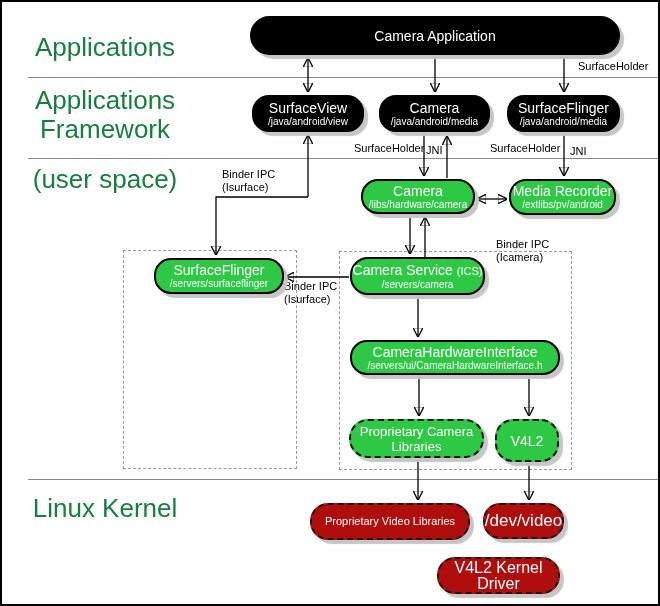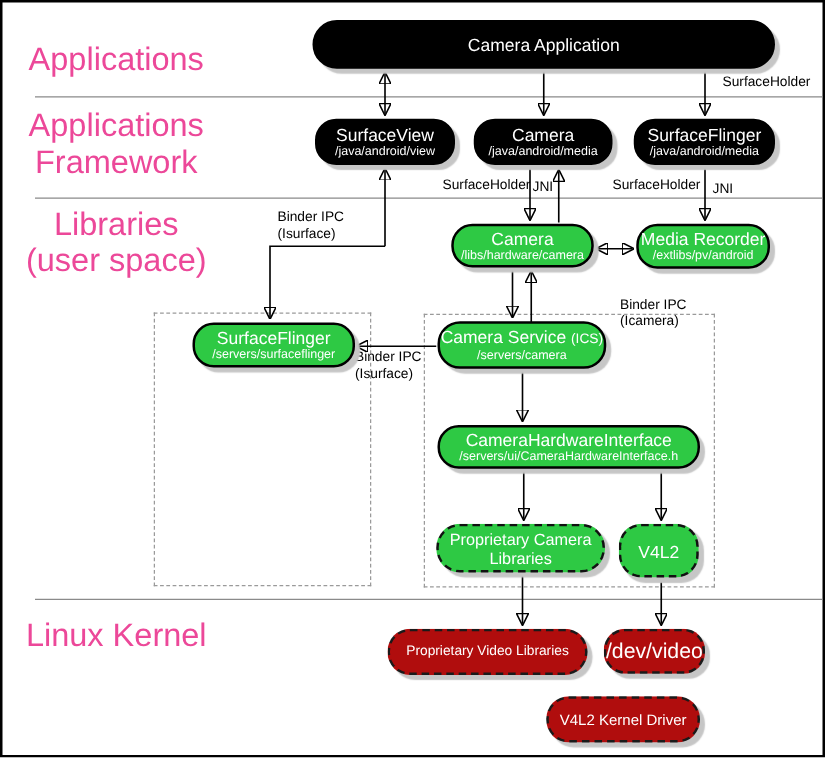--- a/index.html
+++ b/index.html
@@ -3,22 +3,22 @@
 <meta charset="utf-8">
 <style>
   html,body{margin:0;padding:0;background:#ffffff;}
   body{font-family:"Liberation Sans", sans-serif;}
   #canvas{
     position:relative;width:660px;height:606px;box-sizing:border-box;
     border:2px solid #000;background:#fff;overflow:hidden;
   }
   
   .layer-label{
-    position:absolute;left:0;width:182px;text-align:center;
-    color:#ec4899;font-size:26px;line-height:29px;letter-spacing:0px;
+    position:absolute;left:12px;width:182px;text-align:center;
+    color:#15803d;font-size:26px;line-height:29px;letter-spacing:0px;
   }
   #lbl-applications{top:31px;}
   #lbl-framework{top:84px;}
   #lbl-libraries{top:163px;}
   #lbl-kernel{top:492px;}
   
   .sep{position:absolute;left:26px;width:631px;height:0;border-top:1px solid #8a8a8a;}
   #sep1{top:75px;}
   #sep2{top:156px;}
   #sep3{top:477px;}
@@ -49,21 +49,21 @@
   #n-camera-service{left:348px;top:255px;width:135px;height:38px;border-radius:18px;}
   #n-chi{left:348px;top:338px;width:210px;height:35px;border-radius:17px;}
   #n-pcl{left:347px;top:417px;width:135px;height:39px;border-radius:19px;}
   #n-pcl .t{font-size:13px;line-height:15px;}
   #n-v4l2{left:493px;top:417px;width:64px;height:43px;border-radius:18px;}
   #n-pvl{left:308px;top:501px;width:160px;height:37px;border-radius:18px;}
   #n-pvl .t{font-size:11px;line-height:15px;}
   #n-dev-video{left:481px;top:501px;width:81px;height:36px;border-radius:17px;}
   #n-dev-video .t{font-size:17px;}
   #n-v4l2-kd{left:435px;top:555px;width:123px;height:37px;border-radius:18px;}
-  #n-v4l2-kd .t{font-size:12px;}
+  #n-v4l2-kd .t{font-size:16px;}
   
   .elabel{position:absolute;color:#000;font-size:11px;line-height:13px;white-space:nowrap;}
   .elabel.center{text-align:left;white-space:normal;}
   #el-sh-top{left:576px;top:58px;}
   #el-sh-cam{left:352px;top:140px;}
   #el-jni-cam{left:424px;top:142px;}
   #el-sh-mr{left:488px;top:140px;}
   #el-jni-mr{left:568px;top:143px;}
   #el-bipc1{left:220px;top:166px;width:76px;}
   #el-bipc2{left:282px;top:278px;width:62px;}
@@ -82,21 +82,20 @@
   <div class="sep" id="sep3"></div>
 
   <div class="layer-label" id="lbl-applications">
     <div>Applications</div>
   </div>
   <div class="layer-label" id="lbl-framework">
     <div>Applications</div>
     <div>Framework</div>
   </div>
   <div class="layer-label" id="lbl-libraries">
-    <div>Libraries</div>
     <div>(user space)</div>
   </div>
   <div class="layer-label" id="lbl-kernel">
     <div>Linux Kernel</div>
   </div>
 
   <div class="group" id="group-left"></div>
   <div class="group" id="group-right"></div>
 
   <svg id="edges" viewBox="0 0 660 606">

